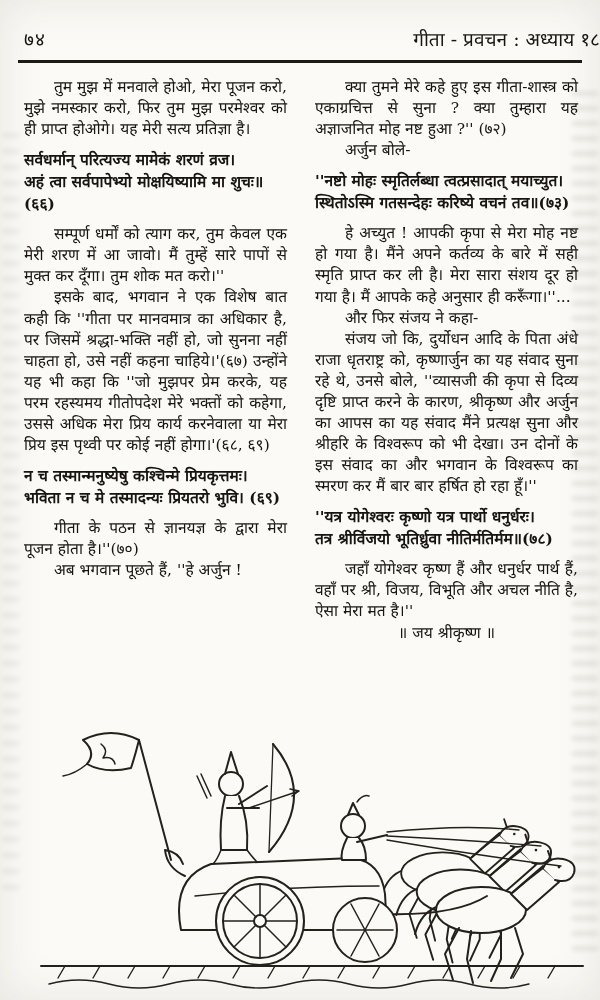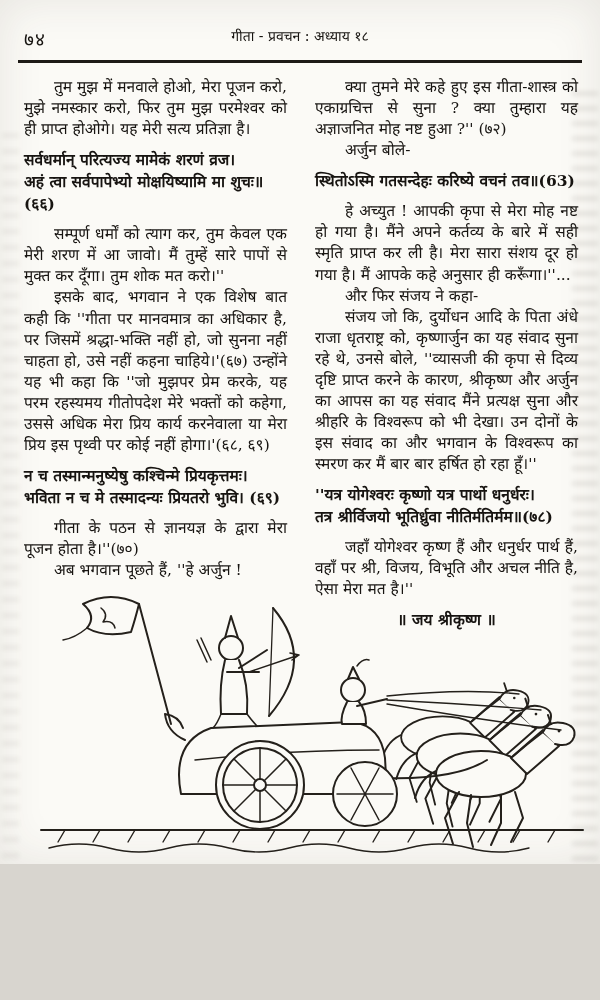--- a/index.html
+++ b/index.html
@@ -1,32 +1,32 @@
 <!DOCTYPE html>
 <html><head>
 <meta charset="utf-8">
 <style>
   * { margin:0; padding:0; box-sizing:border-box; }
   html,body { width:600px; background:#d8d5cf; }
   body { font-family:"DejaVu Serif","Liberation Serif",serif; }
   .page {
-    position:relative; width:600px; height:864px;
+    position:relative; width:600px; height:1000px;
     background:#fbfaf6; color:#171411; overflow:hidden;
     box-shadow: inset 0 0 46px rgba(60,50,40,.10);
   }
   .page-header { position:relative; padding:24px 24px 8px 24px; height:54px; }
   .page-number { position:absolute; left:24px; top:26px; font-size:19px; letter-spacing:1px; }
-  .page-title { position:absolute; left:0; right:0; top:26px; text-align:center; font-size:14px; }
+  .page-title { position:absolute; left:0; right:0; top:26px; text-align:right; font-size:19px; }
   .rule { height:3px; background:#1d1a16; margin:6px 18px 0 18px; }
   .columns { display:flex; gap:28px; padding:14px 22px 0 24px; position:relative; z-index:2; }
   .col { flex:1; min-width:0; font-size:15.5px; line-height:1.36; text-align:justify; }
   .para { text-indent:30px; }
   .verse { font-weight:700; margin:9px 0 9px 0; line-height:1.42; text-align:left; }
   .verse div { white-space:normal; }
-  .closing { text-align:center; font-weight:700; margin-top:8px; text-indent:0; }
+  .closing { text-align:center; font-weight:400; margin-top:0; text-indent:0; }
   .illustration { position:absolute; left:34px; right:10px; bottom:8px; height:292px; z-index:1; }
   .illustration svg { width:100%; height:100%; display:block; }
   .lineart { stroke:#24201b; stroke-width:2; fill:none; stroke-linecap:round; stroke-linejoin:round; }
   .bleed { position:absolute; pointer-events:none; filter:blur(2.4px); z-index:0; }
   .bleed-right { right:2px; top:92px; width:26px; height:864px; opacity:.32;
     background:repeating-linear-gradient(180deg, rgba(74,64,54,.5) 0 3px, transparent 3px 15px); }
   .bleed-left { left:2px; top:134px; width:17px; height:760px; opacity:.22;
     background:repeating-linear-gradient(180deg, rgba(74,64,54,.5) 0 3px, transparent 3px 16px); }
 </style>
 </head>
@@ -58,21 +58,22 @@
         <div>भविता न च मे तस्मादन्यः प्रियतरो भुवि। (६९)</div>
       </div>
       <p class="para">गीता के पठन से ज्ञानयज्ञ के द्वारा मेरा पूजन होता है।''(७०)</p>
       <p class="para">अब भगवान पूछते हैं, ''हे अर्जुन !</p>
     </section>
 
     <section class="col">
       <p class="para">क्या तुमने मेरे कहे हुए इस गीता-शास्त्र को एकाग्रचित्त से सुना ? क्या तुम्हारा यह अज्ञाजनित मोह नष्ट हुआ ?'' (७२)</p>
       <p class="para">अर्जुन बोले-</p>
       <div class="verse">
-        <div>स्थितोऽस्मि गतसन्देहः करिष्ये वचनं तव॥(63)</div>
+        <div>''नष्टो मोहः स्मृतिर्लब्धा त्वत्प्रसादात् मयाच्युत।</div>
+        <div>स्थितोऽस्मि गतसन्देहः करिष्ये वचनं तव॥(७३)</div>
       </div>
       <p class="para">हे अच्युत ! आपकी कृपा से मेरा मोह नष्ट हो गया है। मैंने अपने कर्तव्य के बारे में सही स्मृति प्राप्त कर ली है। मेरा सारा संशय दूर हो गया है। मैं आपके कहे अनुसार ही करूँगा।''...</p>
       <p class="para">और फिर संजय ने कहा-</p>
       <p class="para">संजय जो कि, दुर्योधन आदि के पिता अंधे राजा धृतराष्ट्र को, कृष्णार्जुन का यह संवाद सुना रहे थे, उनसे बोले, ''व्यासजी की कृपा से दिव्य दृष्टि प्राप्त करने के कारण, श्रीकृष्ण और अर्जुन का आपस का यह संवाद मैंने प्रत्यक्ष सुना और श्रीहरि के विश्वरूप को भी देखा। उन दोनों के इस संवाद का और भगवान के विश्वरूप का स्मरण कर मैं बार बार हर्षित हो रहा हूँ।''</p>
       <div class="verse">
         <div>''यत्र योगेश्वरः कृष्णो यत्र पार्थो धनुर्धरः।</div>
         <div>तत्र श्रीर्विजयो भूतिर्ध्रुवा नीतिर्मतिर्मम॥(७८)</div>
       </div>
       <p class="para">जहाँ योगेश्वर कृष्ण हैं और धनुर्धर पार्थ हैं, वहाँ पर श्री, विजय, विभूति और अचल नीति है, ऐसा मेरा मत है।''</p>
       <p class="para closing">॥ जय श्रीकृष्ण ॥</p>

